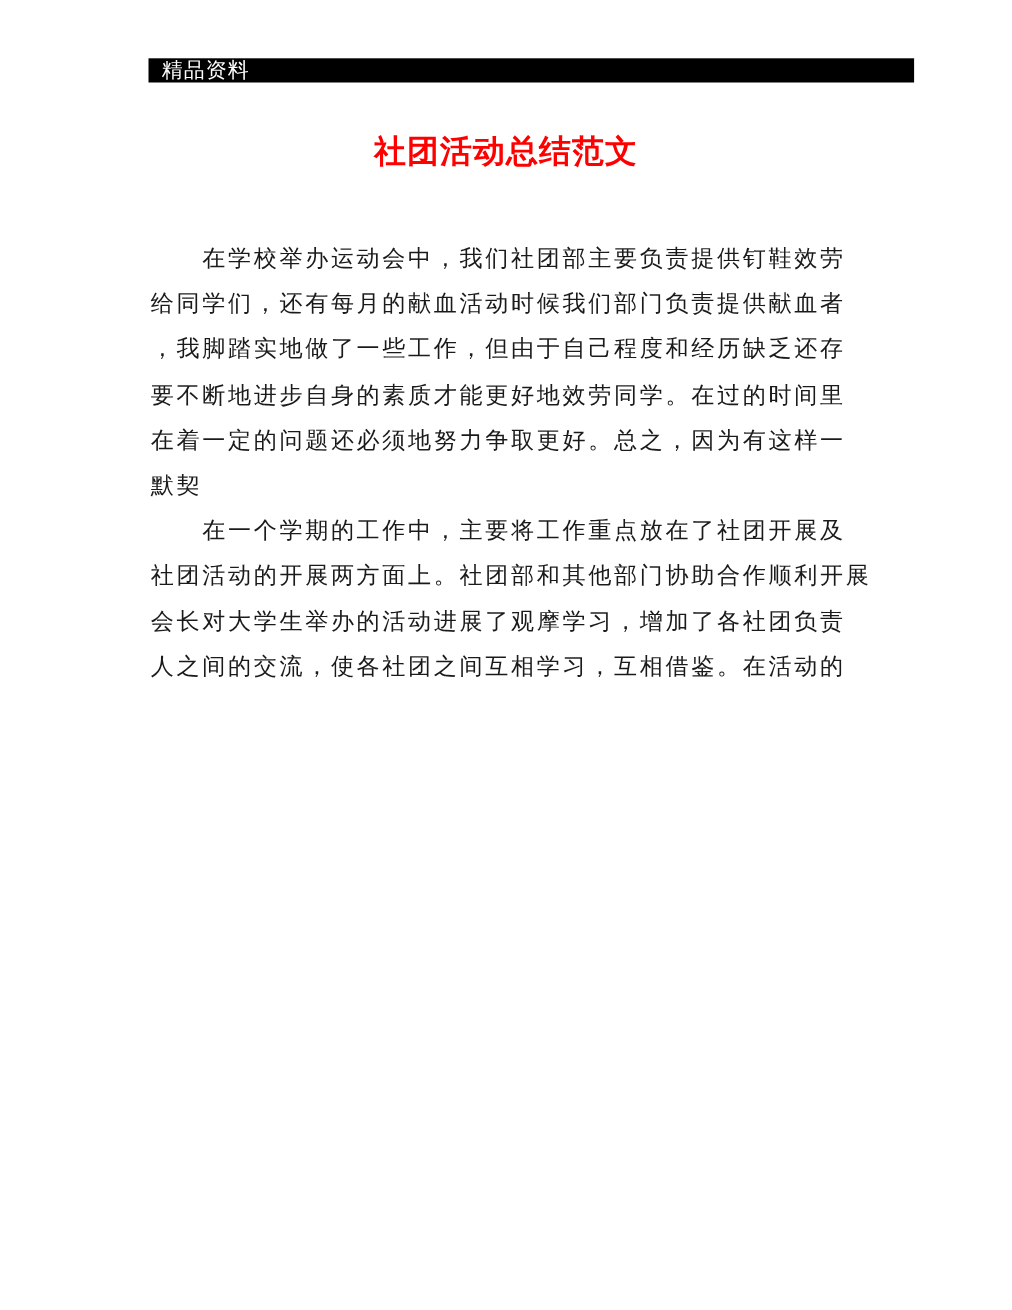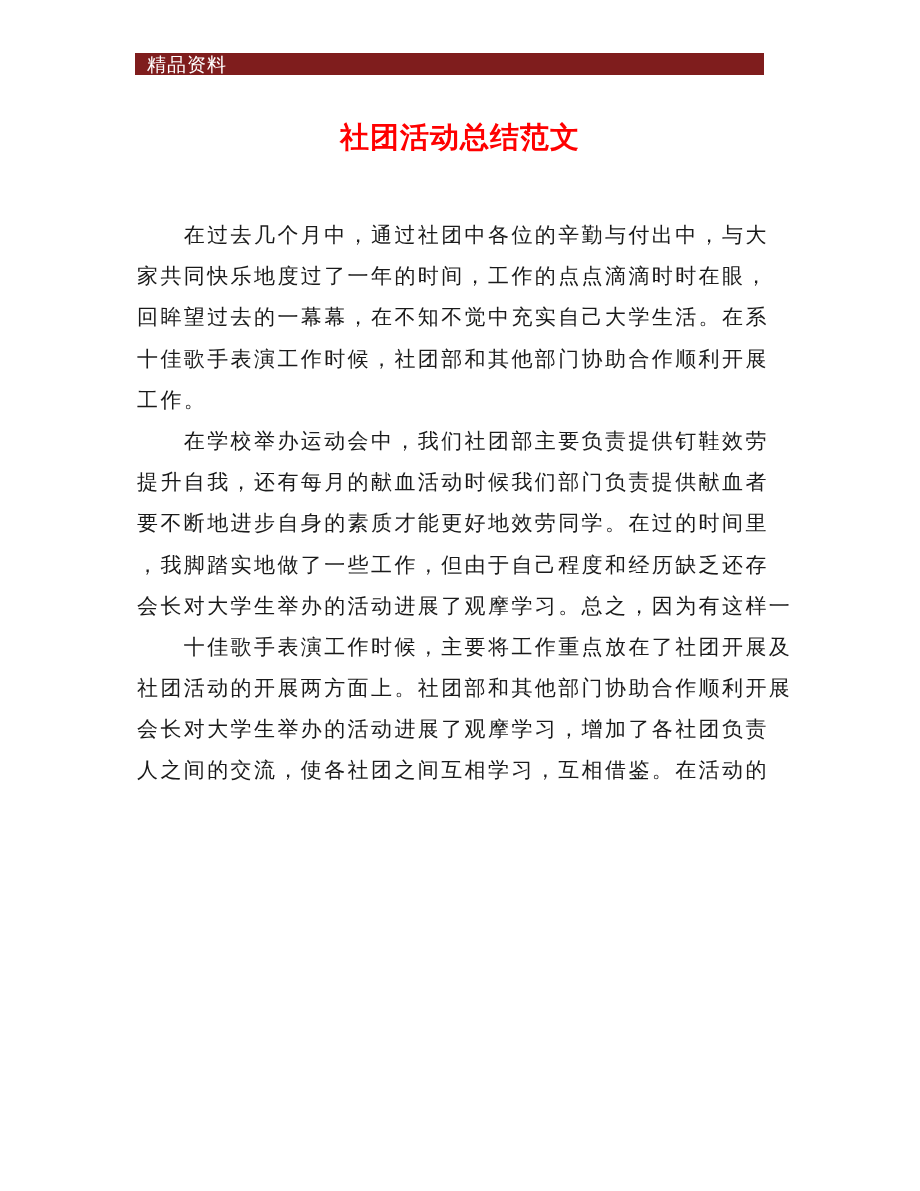--- a/index.html
+++ b/index.html
@@ -1,45 +1,39 @@
 <!DOCTYPE html>
 <html><head>
 <meta charset="utf-8">
 <style>
   html, body { margin: 0; padding: 0; background: #ffffff; }
   body { width: 920px; height: 1191px; position: relative; overflow: hidden; font-family: "DejaVu Serif", "Liberation Serif", serif; }
-  .banner { position: absolute; left: 135px; top: 53px; width: 629px; height: 22px; background: #7f1d1d; text-decoration: underline; }
+  .banner { position: absolute; left: 135px; top: 53px; width: 696px; height: 22px; background: #000000; text-decoration: underline; }
   .banner-text { position: absolute; left: 12px; top: 0; height: 22px; line-height: 22px; color: #ffffff; font-size: 19px; letter-spacing: 1px; font-family: "DejaVu Serif", serif; }
   .title { position: absolute; left: 0; width: 920px; top: 118px; text-align: center; color: #ff0000; font-size: 29px; font-weight: bold; font-family: "DejaVu Sans", sans-serif; letter-spacing: 1px; }
   .body { position: absolute; left: 137px; top: 215px; width: 650px; }
   .line { height: 41.2px; line-height: 41.2px; font-size: 21px; color: #1a1a1a; white-space: nowrap; letter-spacing: 2.4px; text-align: justify; }
 </style>
 </head>
 <body>
 
 <div class="banner">
   <span class="banner-text">精品资料</span>
 </div>
 
 <div class="title">社团活动总结范文</div>
 
 <div class="body">
   <div>
-    <div class="line">　　在过去几个月中，通过社团中各位的辛勤与付出中，与大</div>
-    <div class="line">家共同快乐地度过了一年的时间，工作的点点滴滴时时在眼，</div>
-    <div class="line">回眸望过去的一幕幕，在不知不觉中充实自己大学生活。在系</div>
-    <div class="line">十佳歌手表演工作时候，社团部和其他部门协助合作顺利开展</div>
-    <div class="line">工作。</div>
+    <div class="line">　　在学校举办运动会中，我们社团部主要负责提供钉鞋效劳</div>
+    <div class="line">给同学们，还有每月的献血活动时候我们部门负责提供献血者</div>
+    <div class="line">，我脚踏实地做了一些工作，但由于自己程度和经历缺乏还存</div>
+    <div class="line">要不断地进步自身的素质才能更好地效劳同学。在过的时间里</div>
+    <div class="line">在着一定的问题还必须地努力争取更好。总之，因为有这样一</div>
+    <div class="line">默契</div>
   </div>
   <div>
-    <div class="line">　　在学校举办运动会中，我们社团部主要负责提供钉鞋效劳</div>
-    <div class="line">提升自我，还有每月的献血活动时候我们部门负责提供献血者</div>
-    <div class="line">要不断地进步自身的素质才能更好地效劳同学。在过的时间里</div>
-    <div class="line">，我脚踏实地做了一些工作，但由于自己程度和经历缺乏还存</div>
-    <div class="line">会长对大学生举办的活动进展了观摩学习。总之，因为有这样一</div>
-  </div>
-  <div>
-    <div class="line">　　十佳歌手表演工作时候，主要将工作重点放在了社团开展及</div>
+    <div class="line">　　在一个学期的工作中，主要将工作重点放在了社团开展及</div>
     <div class="line">社团活动的开展两方面上。社团部和其他部门协助合作顺利开展</div>
     <div class="line">会长对大学生举办的活动进展了观摩学习，增加了各社团负责</div>
     <div class="line">人之间的交流，使各社团之间互相学习，互相借鉴。在活动的</div>
   </div>
 </div>
 
 </body></html>

